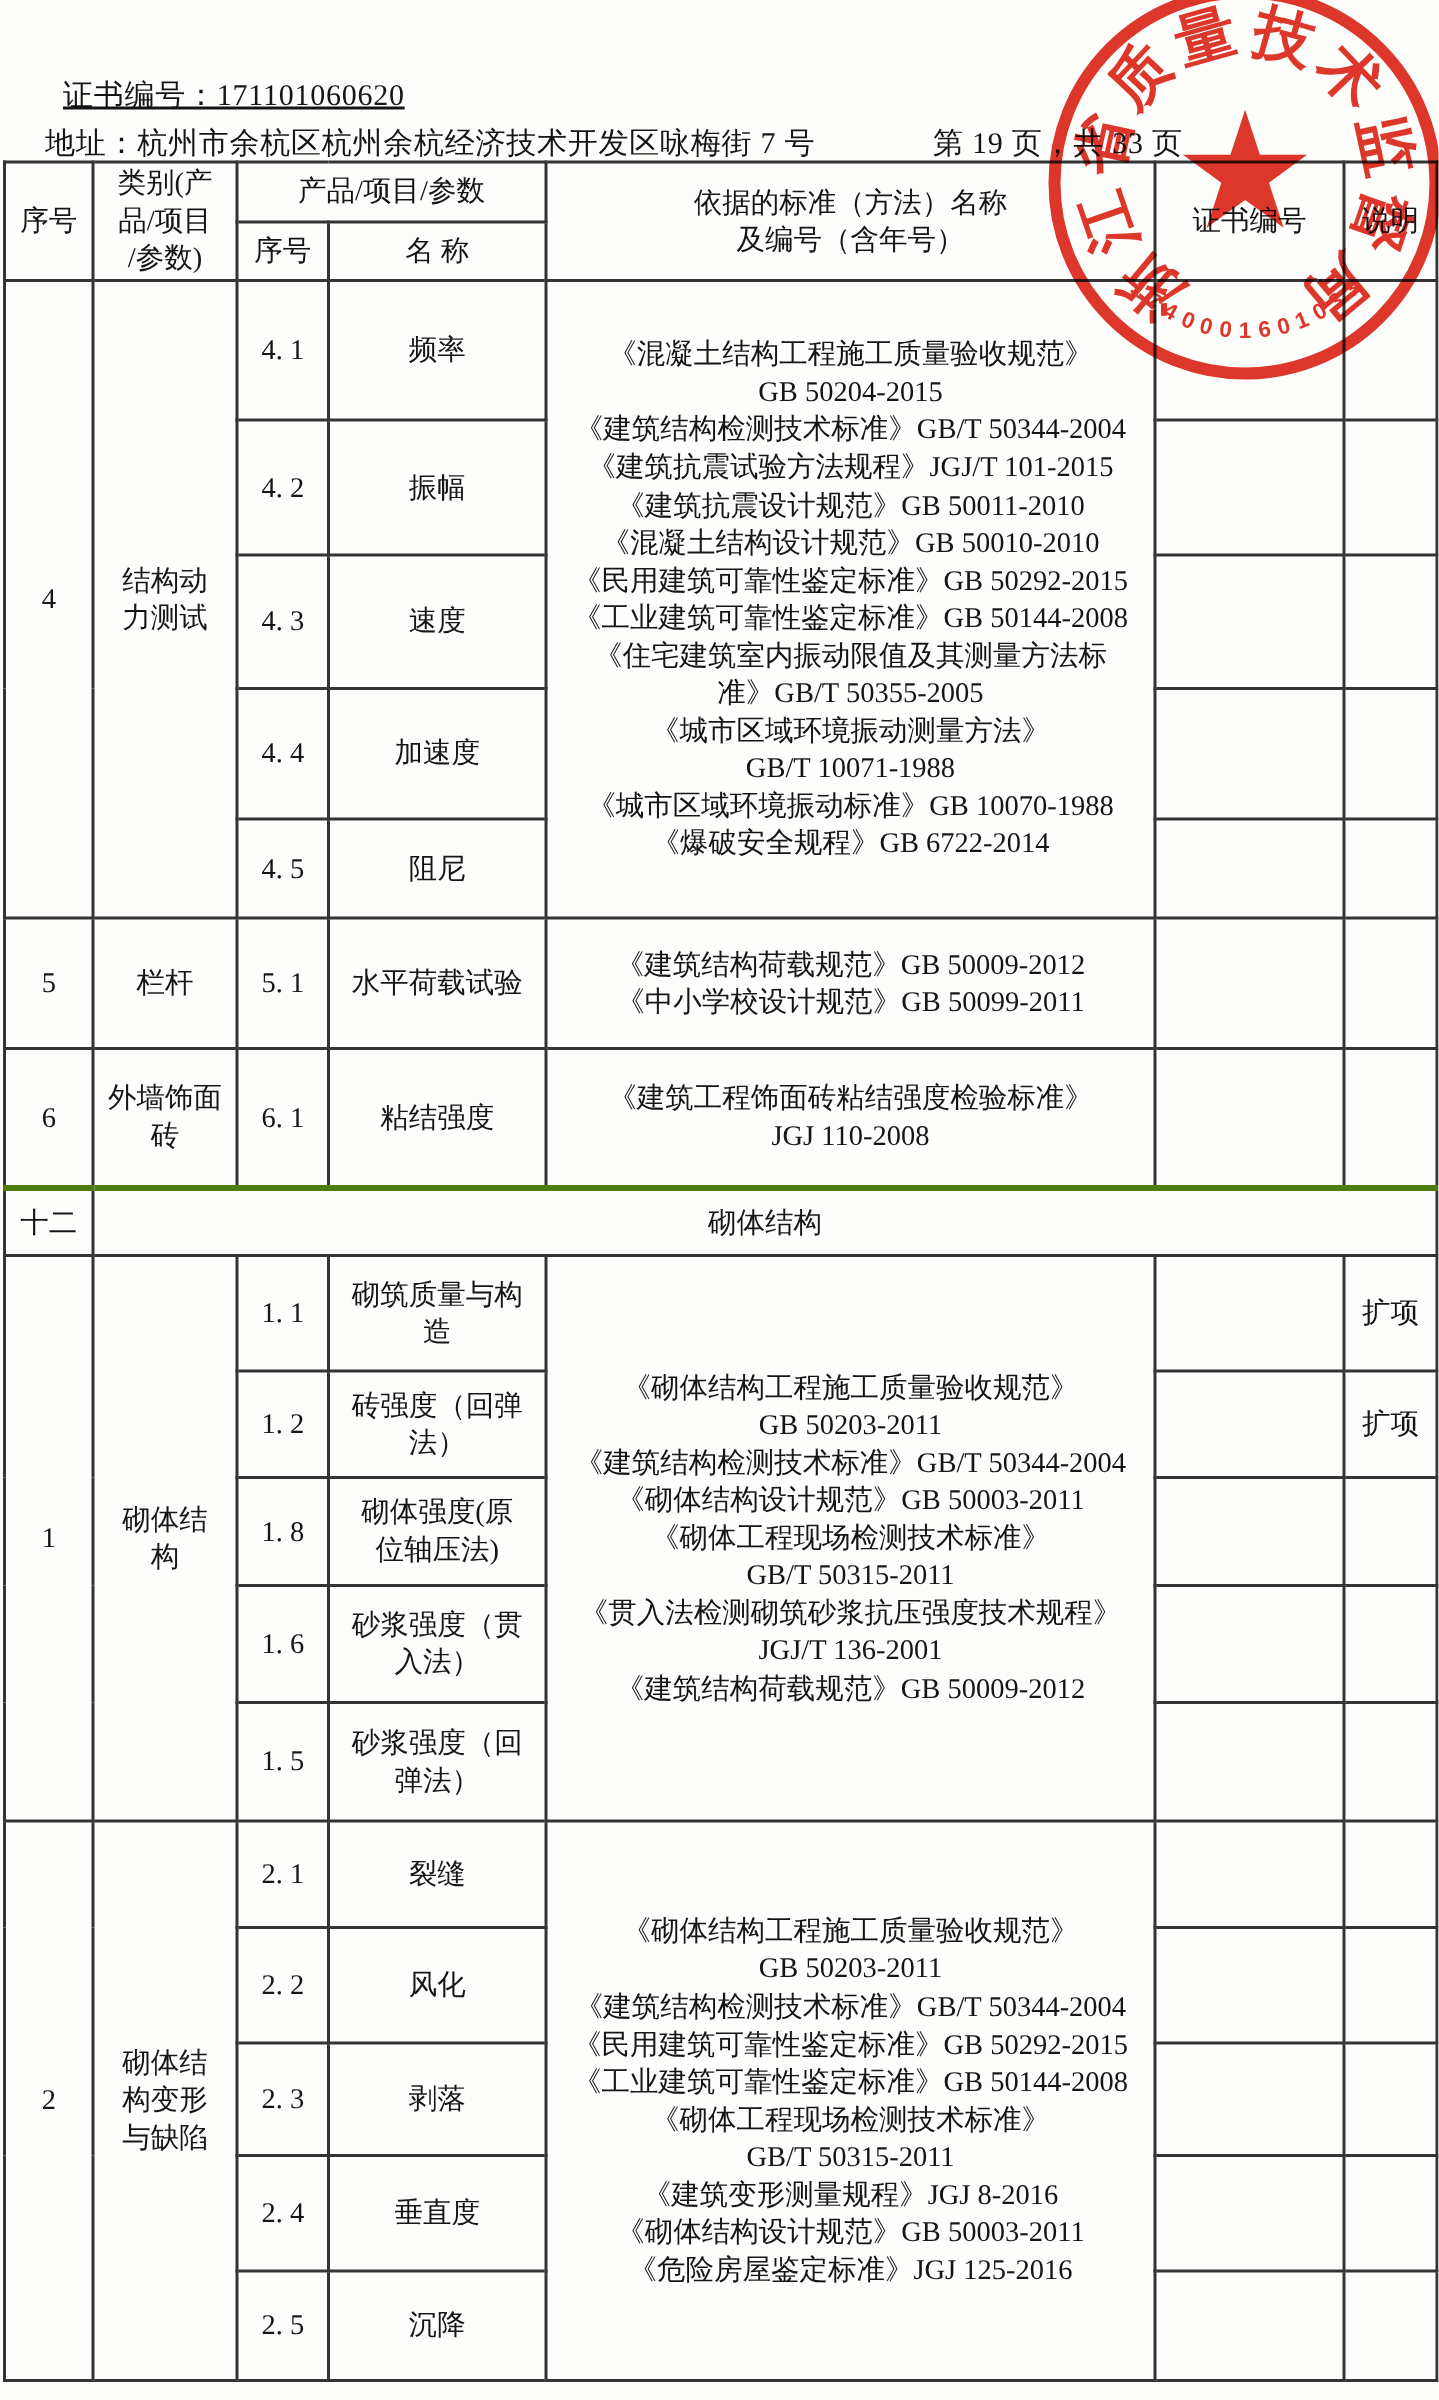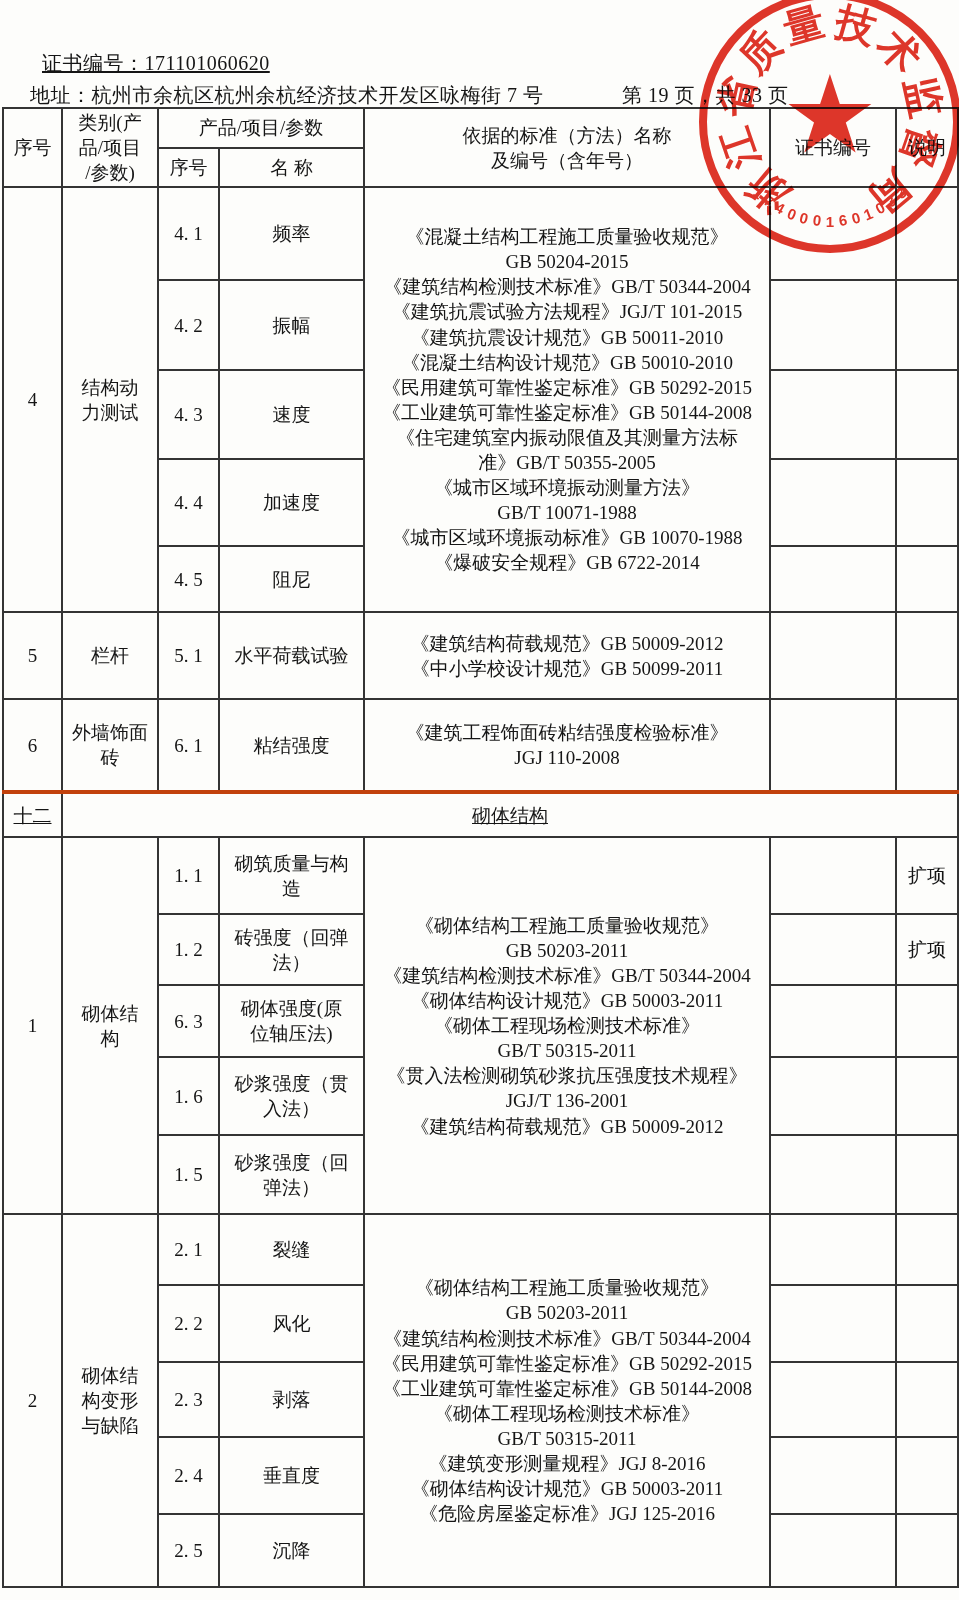--- a/index.html
+++ b/index.html
@@ -19,21 +19,21 @@
   }
   table.main th,table.main td{
     border:2px solid #343434;
     font-weight:normal;font-size:19px;line-height:1.32;
     text-align:center;vertical-align:middle;
     padding:1px 2px;overflow:hidden;
   }
   .wrap{white-space:pre-line;}
   .std{white-space:pre-line;line-height:29px;}
   .left{text-align:left;padding-left:8px;margin-top:28px;}
-  tr.divider td{border-top:4px solid #c2410c;text-decoration:underline;}
+  tr.divider td{border-top:4px solid #4d7c0f;}
 
   
   .stamp{
     position:absolute;left:699px;top:-9px;width:262px;height:262px;
     color:#dd2417;opacity:.92;mix-blend-mode:multiply;pointer-events:none;z-index:5;
   }
   .stamp-ring{position:absolute;left:0;top:0;right:0;bottom:0;border:8px solid currentColor;border-radius:50%;}
   .stamp-star{
     position:absolute;left:131px;top:124px;transform:translate(-50%,-50%);
     font-size:108px;line-height:1;font-family:"DejaVu Sans",sans-serif;
@@ -177,21 +177,21 @@
     <td>扩项</td>
   </tr>
   <tr style="height:71px">
     <td>1. 2</td>
     <td class="wrap">砖强度（回弹
 法）</td>
     <td></td>
     <td>扩项</td>
   </tr>
   <tr style="height:72px">
-    <td>6. 3</td>
+    <td>1. 8</td>
     <td class="wrap">砌体强度(原
 位轴压法)</td>
     <td></td>
     <td></td>
   </tr>
   <tr style="height:78px">
     <td>1. 6</td>
     <td class="wrap">砂浆强度（贯
 入法）</td>
     <td></td>

